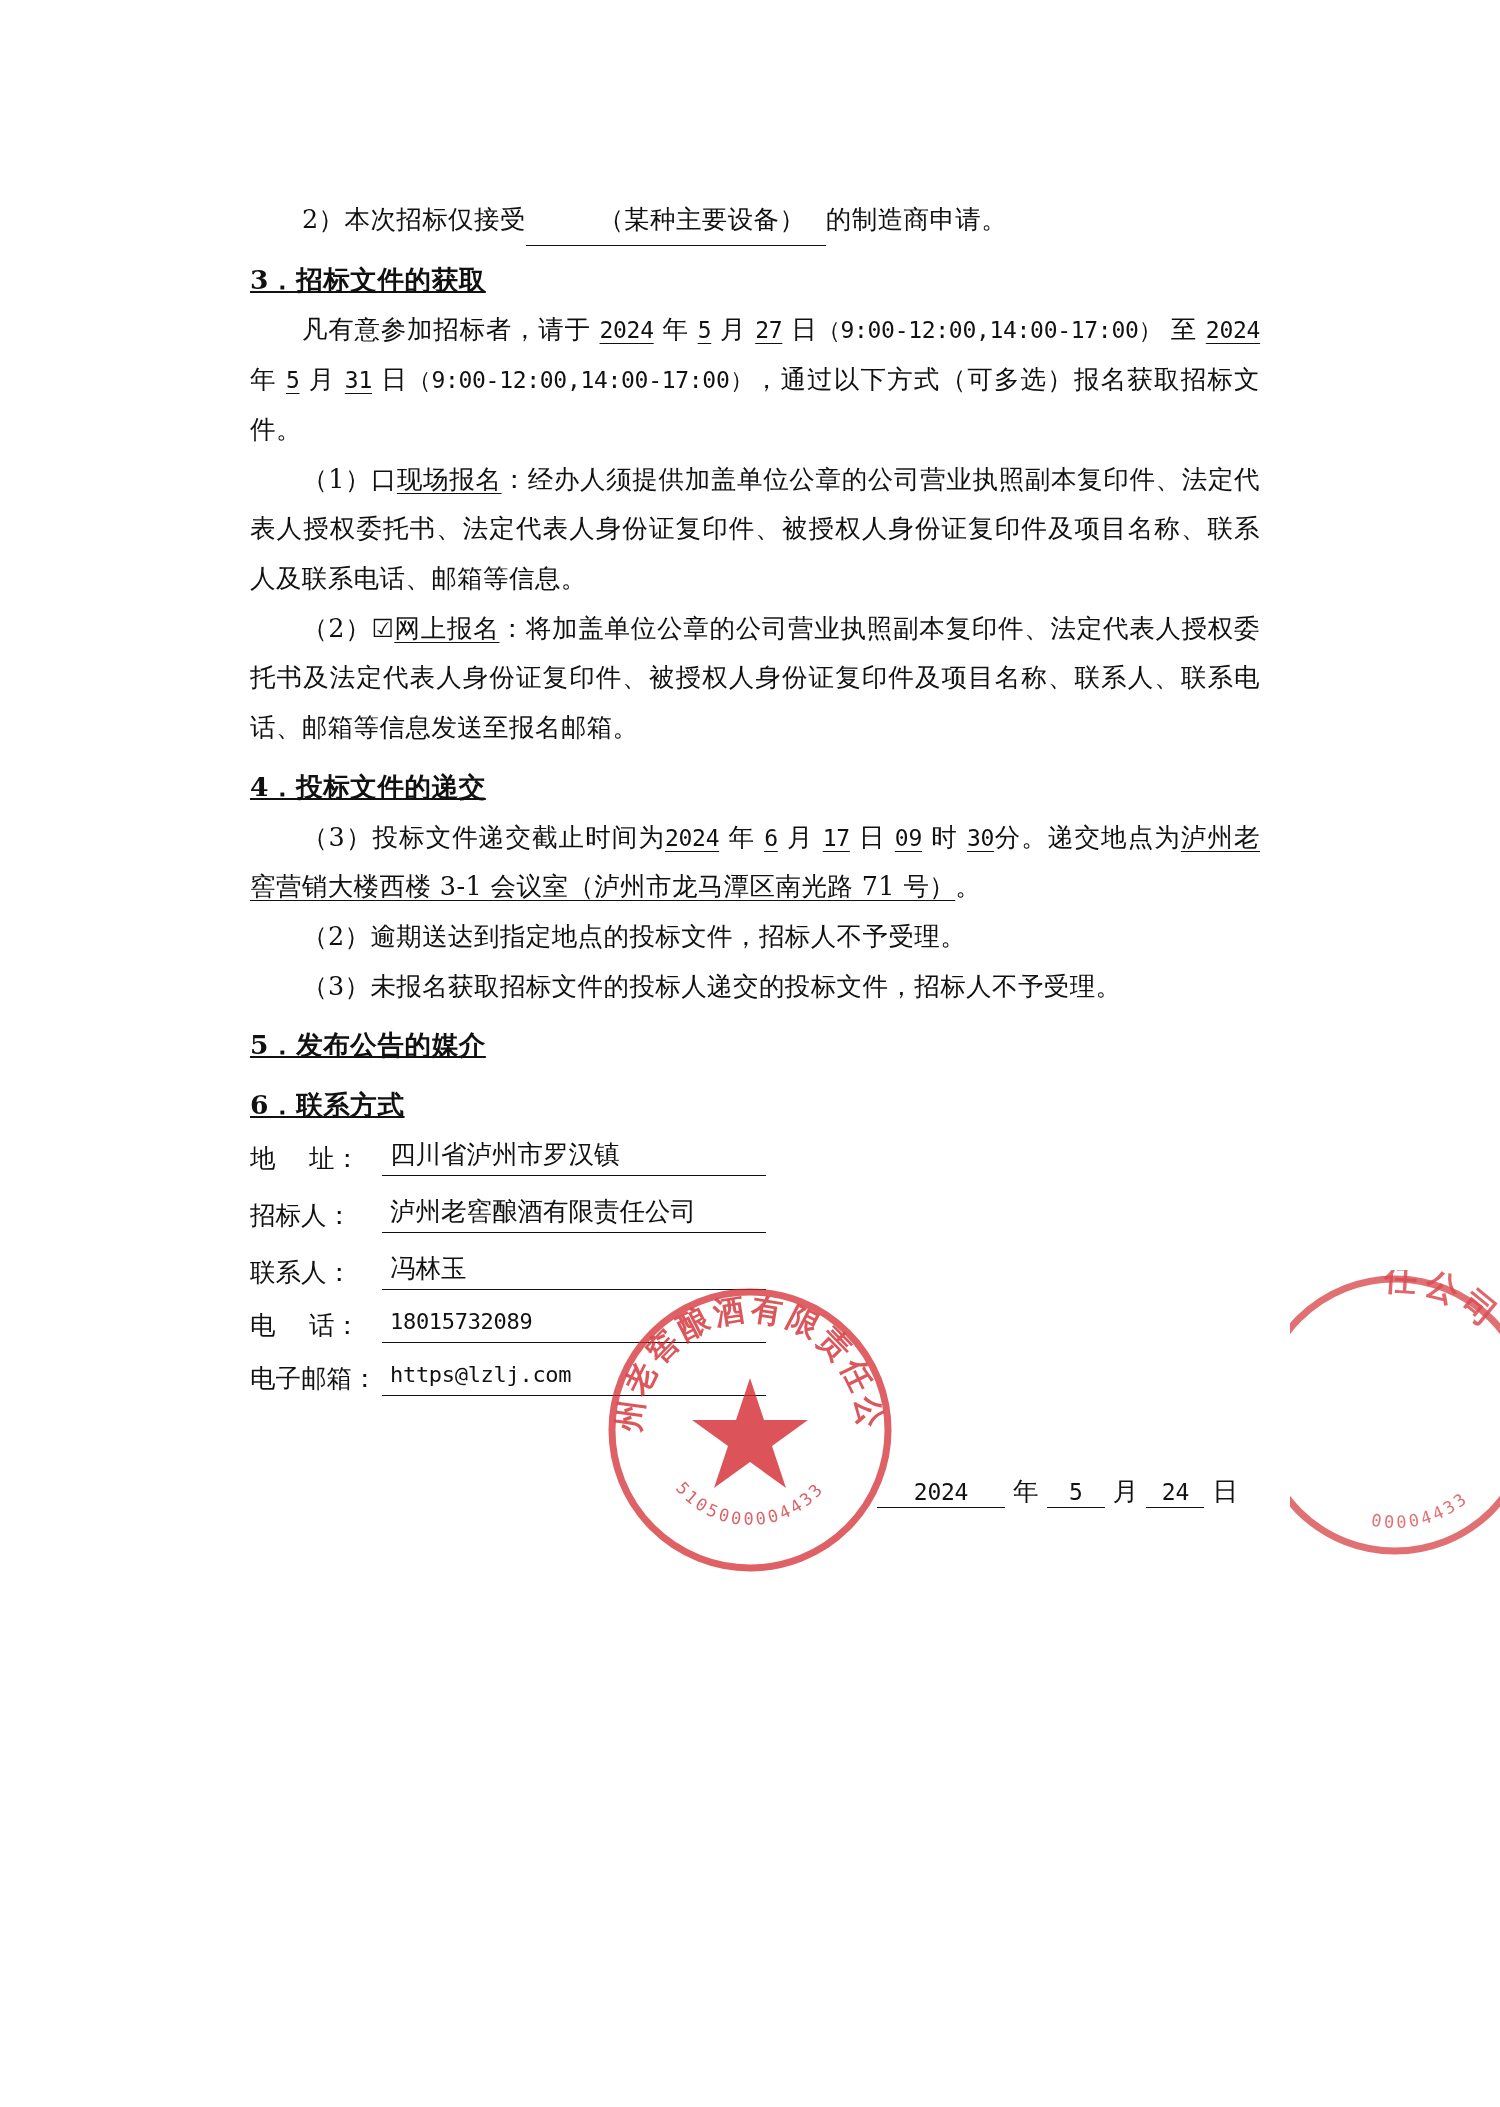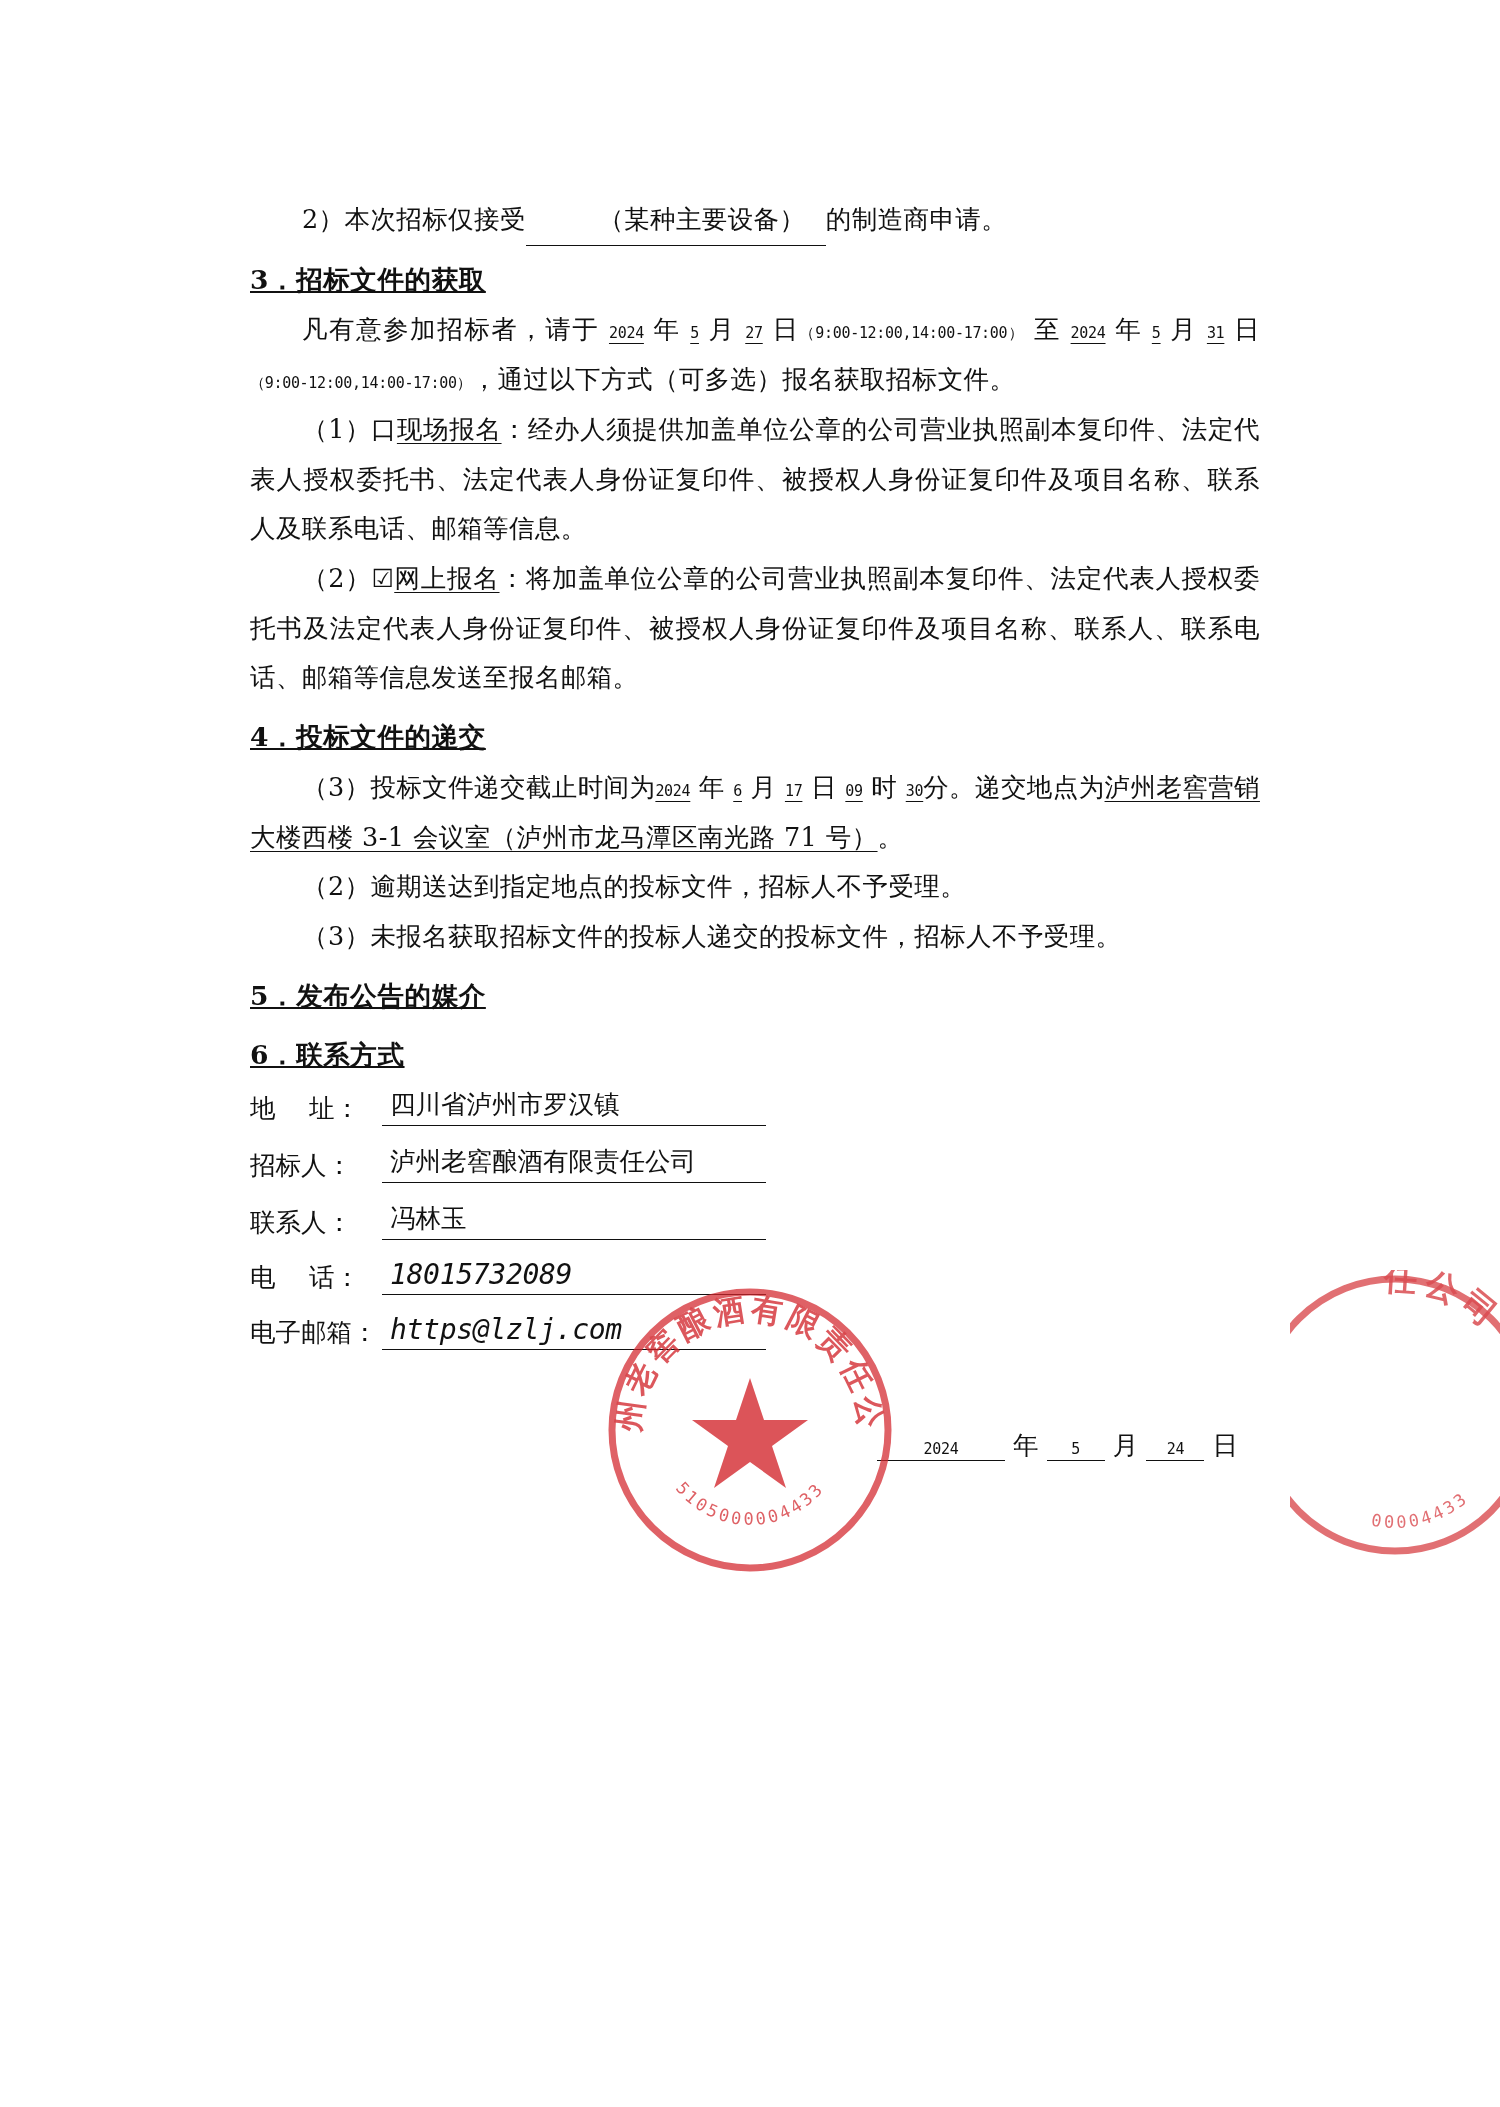--- a/index.html
+++ b/index.html
@@ -45,21 +45,21 @@
     letter-spacing: 0.6px;
     text-decoration: underline;
   }
   .u {
     text-decoration: underline;
     text-underline-offset: 5px;
     text-decoration-thickness: 1.3px;
   }
   .mono {
     font-family: "DejaVu Sans Mono", "Liberation Mono", monospace;
-    font-size: 15px;
+    font-size: 23px;
     letter-spacing: -0.3px;
   }
   .blank-long {
     display: inline-block;
     min-width: 300px;
     border-bottom: 1.3px solid #111;
     text-align: center;
   }
   .checkbox {
     font-size: 25px;
@@ -79,22 +79,21 @@
     flex: 0 0 132px;
     white-space: pre;
   }
   .contact-value {
     flex: 0 0 370px;
     border-bottom: 1.4px solid #111;
     padding: 0 6px 3px 8px;
     min-height: 30px;
   }
   .contact-value.mono {
-    font-size: 28px;
-    font-style: italic;
+    font-size: 22px;
   }
   .date-line {
     margin-top: 78px;
     text-align: right;
     font-size: 25.5px;
     padding-right: 22px;
   }
   .date-line .seg {
     display: inline-block;
     border-bottom: 1.4px solid #111;

